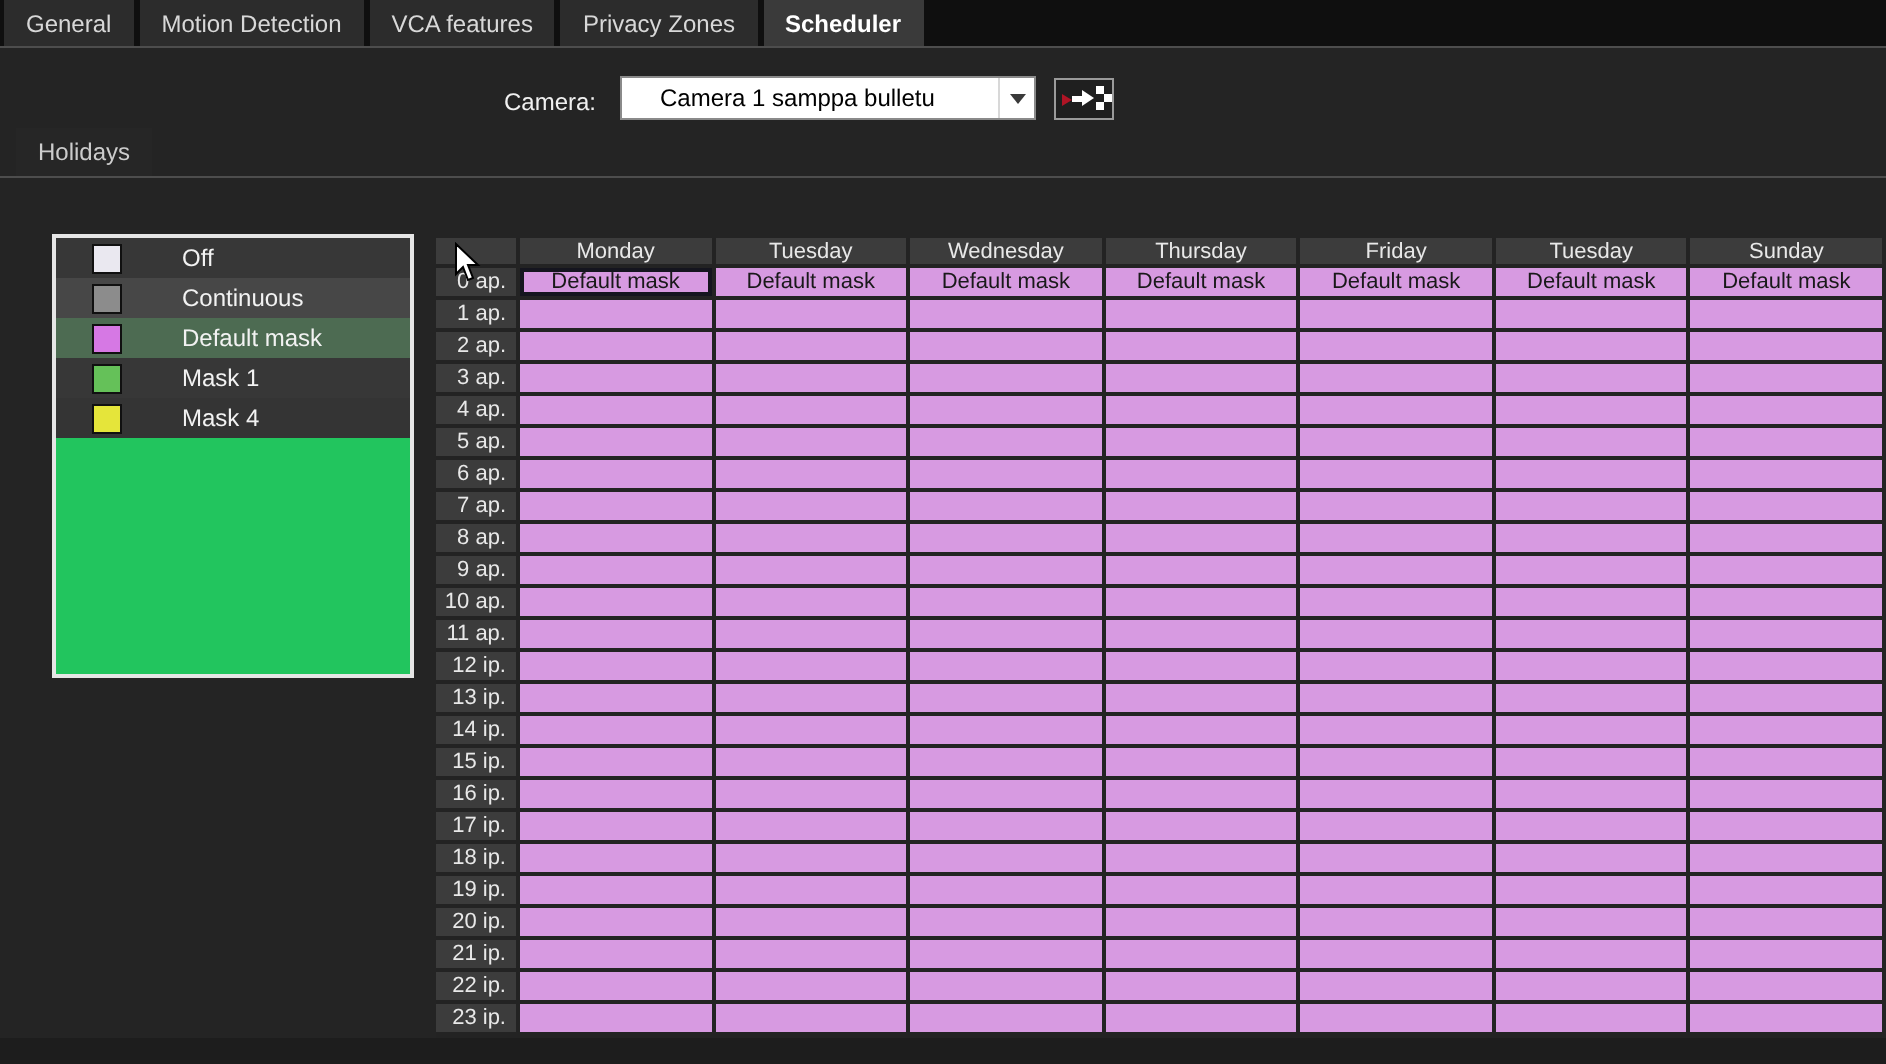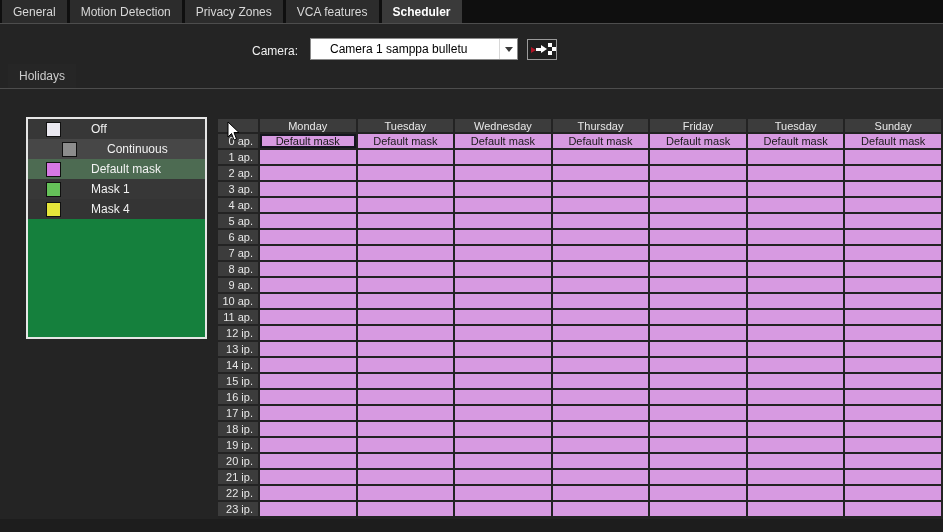--- a/index.html
+++ b/index.html
@@ -28,21 +28,21 @@
   .ib-sq2{left:24px;top:7px;width:4px;height:4px;background:#ffffff;}
   .ib-sq3{left:20px;top:11px;width:4px;height:4px;background:#ffffff;}
 
   
   #subtabs{position:absolute;left:8px;top:64px;height:24px;display:flex;gap:2px;}
   .subtab{display:flex;align-items:center;padding:0 11px;background:#262626;color:#cccccc;font-size:12px;}
   .subtab.active{background:#363636;color:#ffffff;font-weight:bold;}
   #subtab-line{position:absolute;left:0;top:88px;width:943px;height:1px;background:#4d4d4d;}
 
   
-  #legend{position:absolute;left:26px;top:117px;width:181px;height:222px;background:#15803d;
+  #legend{position:absolute;left:26px;top:117px;width:181px;height:222px;background:#22c55e;
           border:2px solid #e6e6e6;box-sizing:border-box;}
   .legend-row{height:20px;display:flex;align-items:center;font-size:12px;color:#f2f2f2;}
   .legend-row .swatch{width:15px;height:15px;margin-left:18px;border:1px solid #101010;box-sizing:border-box;flex:none;}
   .legend-row .lg-label{margin-left:30px;white-space:nowrap;}
 
   
   #grid{position:absolute;left:218px;top:119px;width:723px;height:400px;background:#232323;
         display:grid;grid-template-columns:40px repeat(7,1fr);grid-template-rows:13px repeat(24,14px);gap:2px;}
   .hdr{background:#3c3c3c;color:#e8e8e8;font-size:11px;display:flex;align-items:center;justify-content:center;overflow:hidden;}
   .hour{background:#3c3c3c;color:#e8e8e8;font-size:11px;display:flex;align-items:center;justify-content:flex-end;padding-right:5px;box-sizing:border-box;}
@@ -55,22 +55,22 @@
   #cursor{position:absolute;left:227px;top:121px;pointer-events:none;}
 </style>
 </head>
 <body>
 
 <div id="canvas">
 
   <div id="tabbar">
       <div class="tab">General</div>
       <div class="tab">Motion Detection</div>
+      <div class="tab">VCA features</div>
       <div class="tab">Privacy Zones</div>
-      <div class="tab">VCA features</div>
       <div class="tab active">Scheduler</div>
     </div>
 
   <div id="camera-label">Camera:</div>
 
   <div id="camera-select">
     <span class="sel-text">Camera 1 samppa bulletu</span>
     <span class="sel-arrow-box">
       <span class="chevron-down"></span>
     </span>
@@ -88,21 +88,21 @@
   <div id="subtabs">
       <div class="subtab">Holidays</div>
     </div>
   <div id="subtab-line"></div>
 
   <div id="legend">
       <div class="legend-row" style="background: rgb(55, 55, 55);">
         <div class="swatch" style="background: rgb(234, 232, 240);"></div>
         <div class="lg-label">Off</div>
       </div>
-      <div class="legend-row" style="background: rgb(71, 71, 71); padding-left: 16px;">
+      <div class="legend-row" style="background: rgb(71, 71, 71);">
         <div class="swatch" style="background: rgb(140, 140, 140);"></div>
         <div class="lg-label">Continuous</div>
       </div>
       <div class="legend-row" style="background: rgb(77, 107, 82);">
         <div class="swatch" style="background: rgb(214, 120, 228);"></div>
         <div class="lg-label">Default mask</div>
       </div>
       <div class="legend-row" style="background: rgb(55, 55, 55);">
         <div class="swatch" style="background: rgb(101, 193, 89);"></div>
         <div class="lg-label">Mask 1</div>

